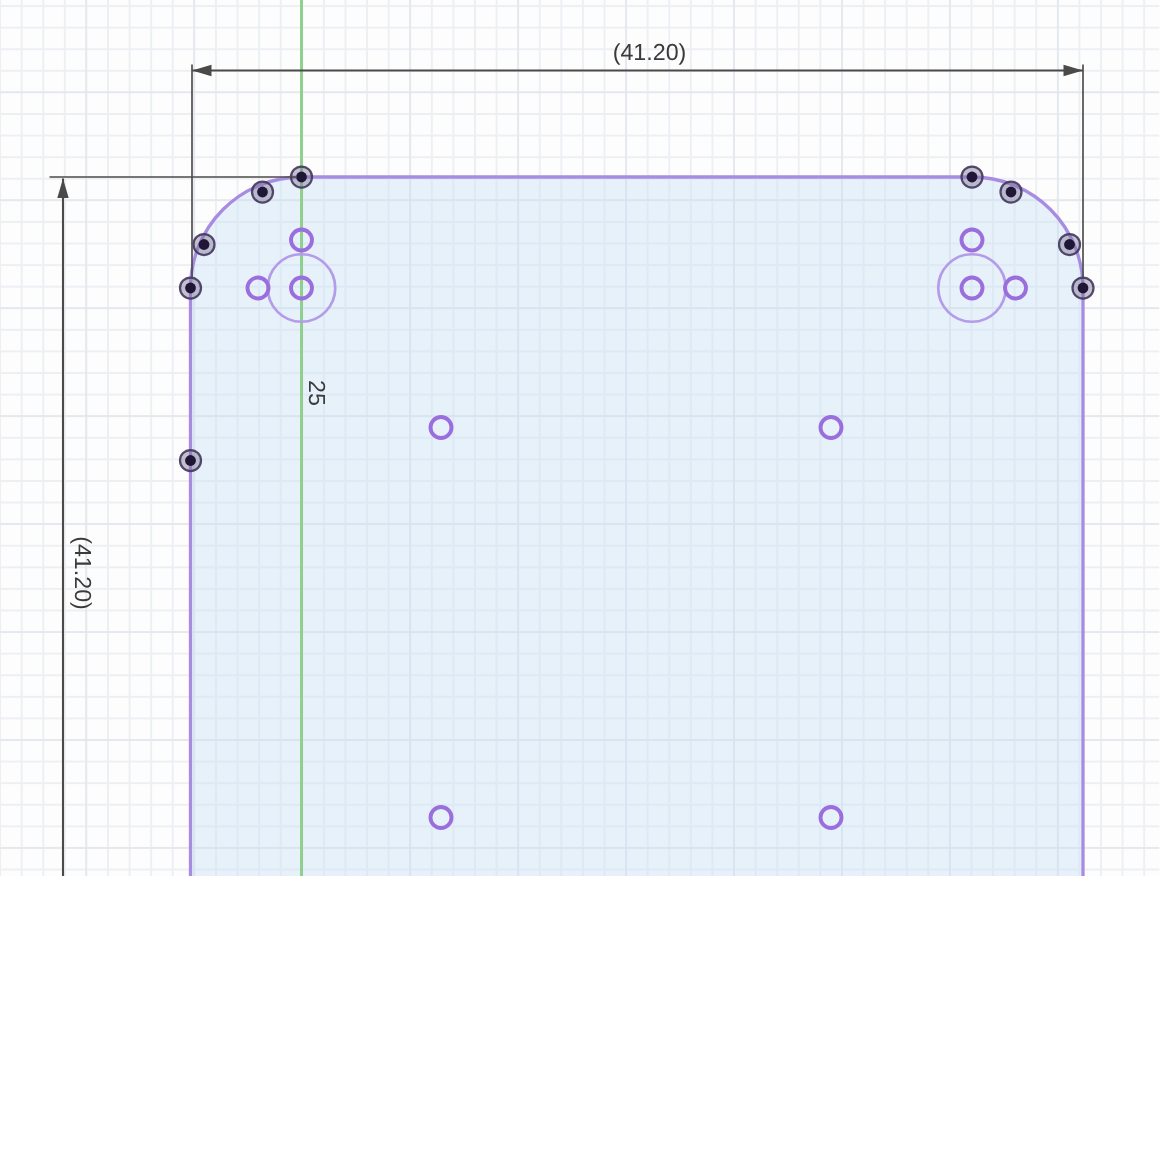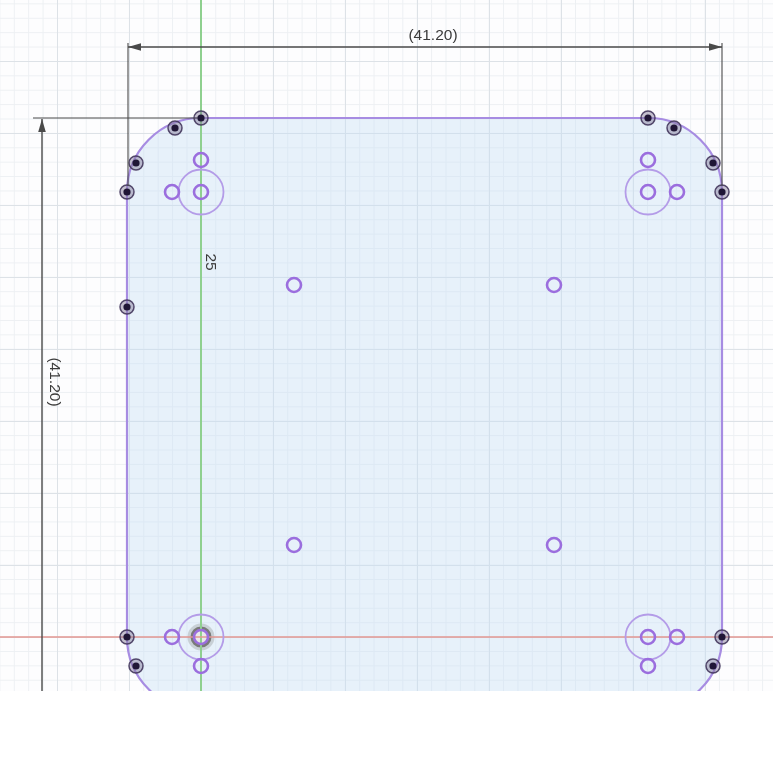--- a/index.html
+++ b/index.html
@@ -1,21 +1,21 @@
 <!DOCTYPE html>
 <html style="--plate-fill: rgba(198,223,245,0.40); --plate-stroke: #a78ce2; --hole-stroke: #9b6ede; --bolt-circle-stroke: #b49ce8; --axis-vertical: #8fd08f; --axis-horizontal: #e39792; --dimension: #4a4a4a; --text: #3b3b3b; --point-core: #201636;"><head>
 <meta charset="utf-8">
 <style>
   html,body { margin:0; padding:0; }
   body { font-family: "Liberation Sans", sans-serif; }
 
   .viewport {
     position: relative;
     width: 773px;
-    height: 691px;
+    height: 584px;
     overflow: hidden;
     background-color: #fdfdfe;
     
     background-image:
       linear-gradient(to right, #dde2e7 0, #dde2e7 1px, transparent 1px),
       linear-gradient(to bottom, #dde2e7 0, #dde2e7 1px, transparent 1px),
       linear-gradient(to right, #edf0f3 0, #edf0f3 1px, transparent 1px),
       linear-gradient(to bottom, #edf0f3 0, #edf0f3 1px, transparent 1px);
     background-size: 72px 100%, 100% 72px, 14.4px 100%, 100% 14.4px;
     background-position: 57px 0, 0 61px, 13.8px 0, 0 3.4px;

